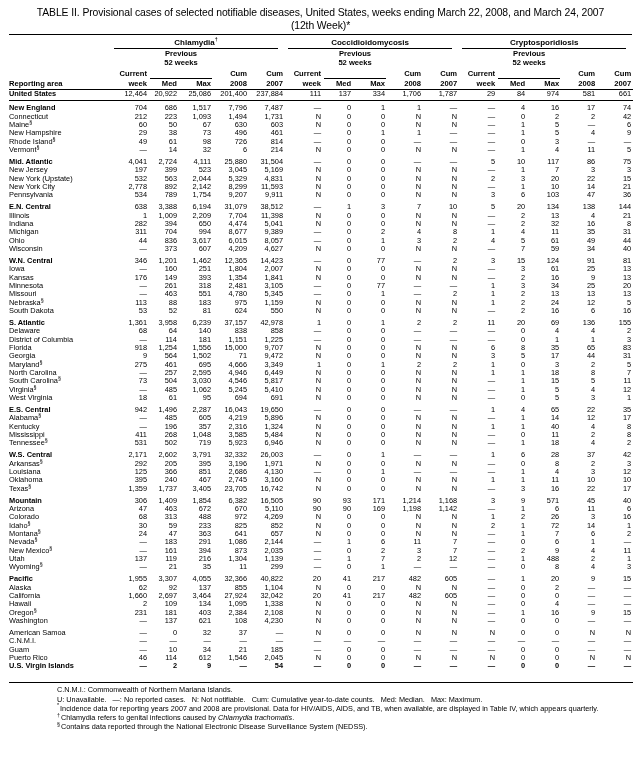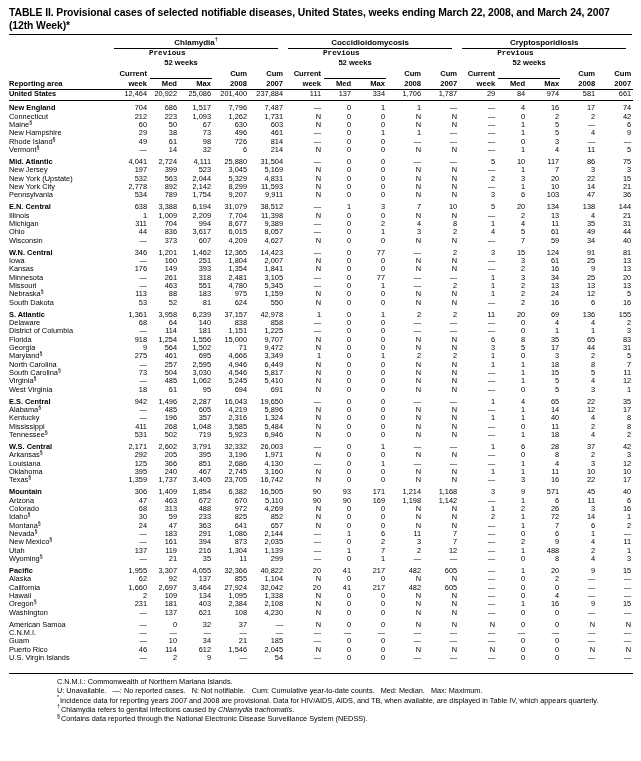--- a/index.html
+++ b/index.html
@@ -1,35 +1,35 @@
 <!DOCTYPE html>
 <html><head>
 <meta charset="utf-8">
 <style>
   html,body { margin:0; padding:0; background:#fff; }
   body { width:641px; height:761px; color:#000; font-family:"Liberation Sans", sans-serif; -webkit-font-smoothing:antialiased; }
   .page { padding:6px 9px 0 9px; }
-  .title { font-size:10.4px; font-weight:bold; line-height:13px; letter-spacing:-0.1px; }
+  .title { font-size:10.4px; font-weight:normal; line-height:13px; letter-spacing:-0.1px;text-align:center; }
   .title-rule { border-bottom:1.6px solid #000; margin-top:2px; margin-bottom:3px; }
   table { width:100%; border-collapse:collapse; table-layout:fixed; }
   th, td { padding:0; margin:0; }
   thead th { font-weight:bold; font-size:7.6px; line-height:9.2px; vertical-align:bottom; }
   .gname { border-bottom:0.9px solid #000; text-align:center; font-size:8px; margin:0 7px 0 3px; padding-bottom:1px; white-space:nowrap; }
-  .prev { text-align:left;font-family:Liberation Mono, monospace; }
+  .prev { text-align:center; }
   .w52 { border-bottom:0.9px solid #000; text-align:center; margin:0 1px; padding-bottom:10px; }
   tr.hbot th { border-bottom:1.3px solid #000; padding-bottom:1.5px;margin-top:11px; }
   th.left { text-align:left; }
   th.r { text-align:right; padding-right:2px; }
   tbody td { font-size:7.4px; line-height:8.35px; white-space:nowrap; overflow:visible; }
   td.area { text-align:left; }
   td.num { text-align:right; padding-right:2px; font-variant-numeric:tabular-nums; }
   tr.bold td.area { font-weight:bold; }
   tr.sect td { padding-top:3.6px; }
   tr.usrow td { border-bottom:0.9px solid #000; padding-bottom:1.2px; }
-  tr.lastrow td { border-bottom:0.9px solid #000; padding-bottom:11px; }
+  tr.lastrow td { border-bottom:0.9px solid #000; padding-bottom:11px;font-weight:bold; }
   sup { font-size:5.3px; vertical-align:super; line-height:0; }
   .footnotes { margin-top:2.5px; font-size:7.3px; line-height:9.3px;margin-left:48px; }
   .fn { white-space:normal; }
   .fn.hang { padding-left:4px; text-indent:-4px; }
   .fn sup { margin-right:1px; }
   .fn i { font-style:italic; }
 </style>
 </head>
 <body>
 
@@ -162,21 +162,21 @@
           <td class="num">4</td>
           <td class="num">16</td>
           <td class="num">17</td>
           <td class="num">74</td>
         </tr>
         <tr class="">
           <td class="area">Connecticut</td>
           <td class="num">212</td>
           <td class="num">223</td>
           <td class="num">1,093</td>
-          <td class="num">1,262</td>
+          <td class="num">1,494</td>
           <td class="num">1,731</td>
           <td class="num">N</td>
           <td class="num">0</td>
           <td class="num">0</td>
           <td class="num">N</td>
           <td class="num">N</td>
           <td class="num">—</td>
           <td class="num">0</td>
           <td class="num">2</td>
           <td class="num">2</td>
@@ -372,20 +372,38 @@
           <td class="num">N</td>
           <td class="num">0</td>
           <td class="num">0</td>
           <td class="num">N</td>
           <td class="num">N</td>
           <td class="num">—</td>
           <td class="num">2</td>
           <td class="num">13</td>
           <td class="num">4</td>
           <td class="num">21</td>
+        </tr>
+        <tr class="">
+          <td class="area">Indiana</td>
+          <td class="num">282</td>
+          <td class="num">394</td>
+          <td class="num">650</td>
+          <td class="num">4,474</td>
+          <td class="num">5,041</td>
+          <td class="num">N</td>
+          <td class="num">0</td>
+          <td class="num">0</td>
+          <td class="num">N</td>
+          <td class="num">N</td>
+          <td class="num">—</td>
+          <td class="num">2</td>
+          <td class="num">32</td>
+          <td class="num">16</td>
+          <td class="num">8</td>
         </tr>
         <tr class="">
           <td class="area">Michigan</td>
           <td class="num">311</td>
           <td class="num">704</td>
           <td class="num">994</td>
           <td class="num">8,677</td>
           <td class="num">9,389</td>
           <td class="num">—</td>
           <td class="num">0</td>

